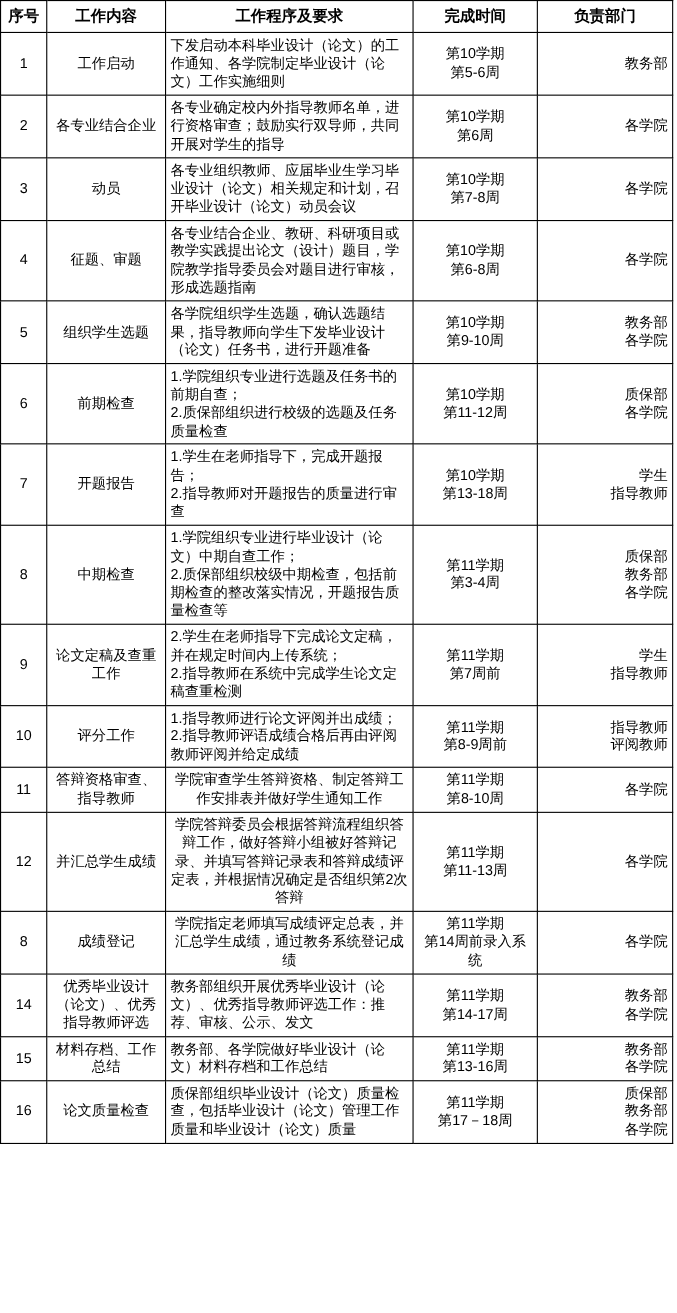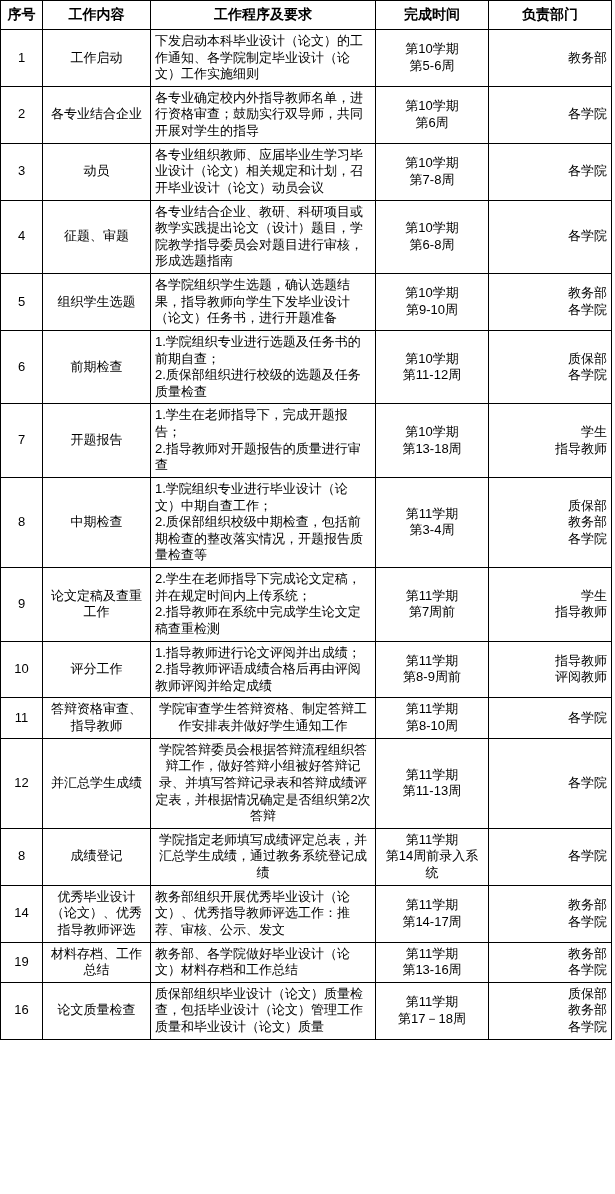--- a/index.html
+++ b/index.html
@@ -468,21 +468,21 @@
         <td class="dept">
           <div class="cell-lines">
             <span>教务部</span>
             <span>各学院</span>
           </div>
         </td>
       </tr>
       <tr>
         <td class="no">
           <div class="cell-lines">
-            <span>19</span>
+            <span>15</span>
           </div>
         </td>
         <td class="task">
           <div class="cell-lines">
             <span>材料存档、工作总结</span>
           </div>
         </td>
         <td class="proc">
           <div class="cell-lines">
             <span>教务部、各学院做好毕业设计（论文）材料存档和工作总结</span>

